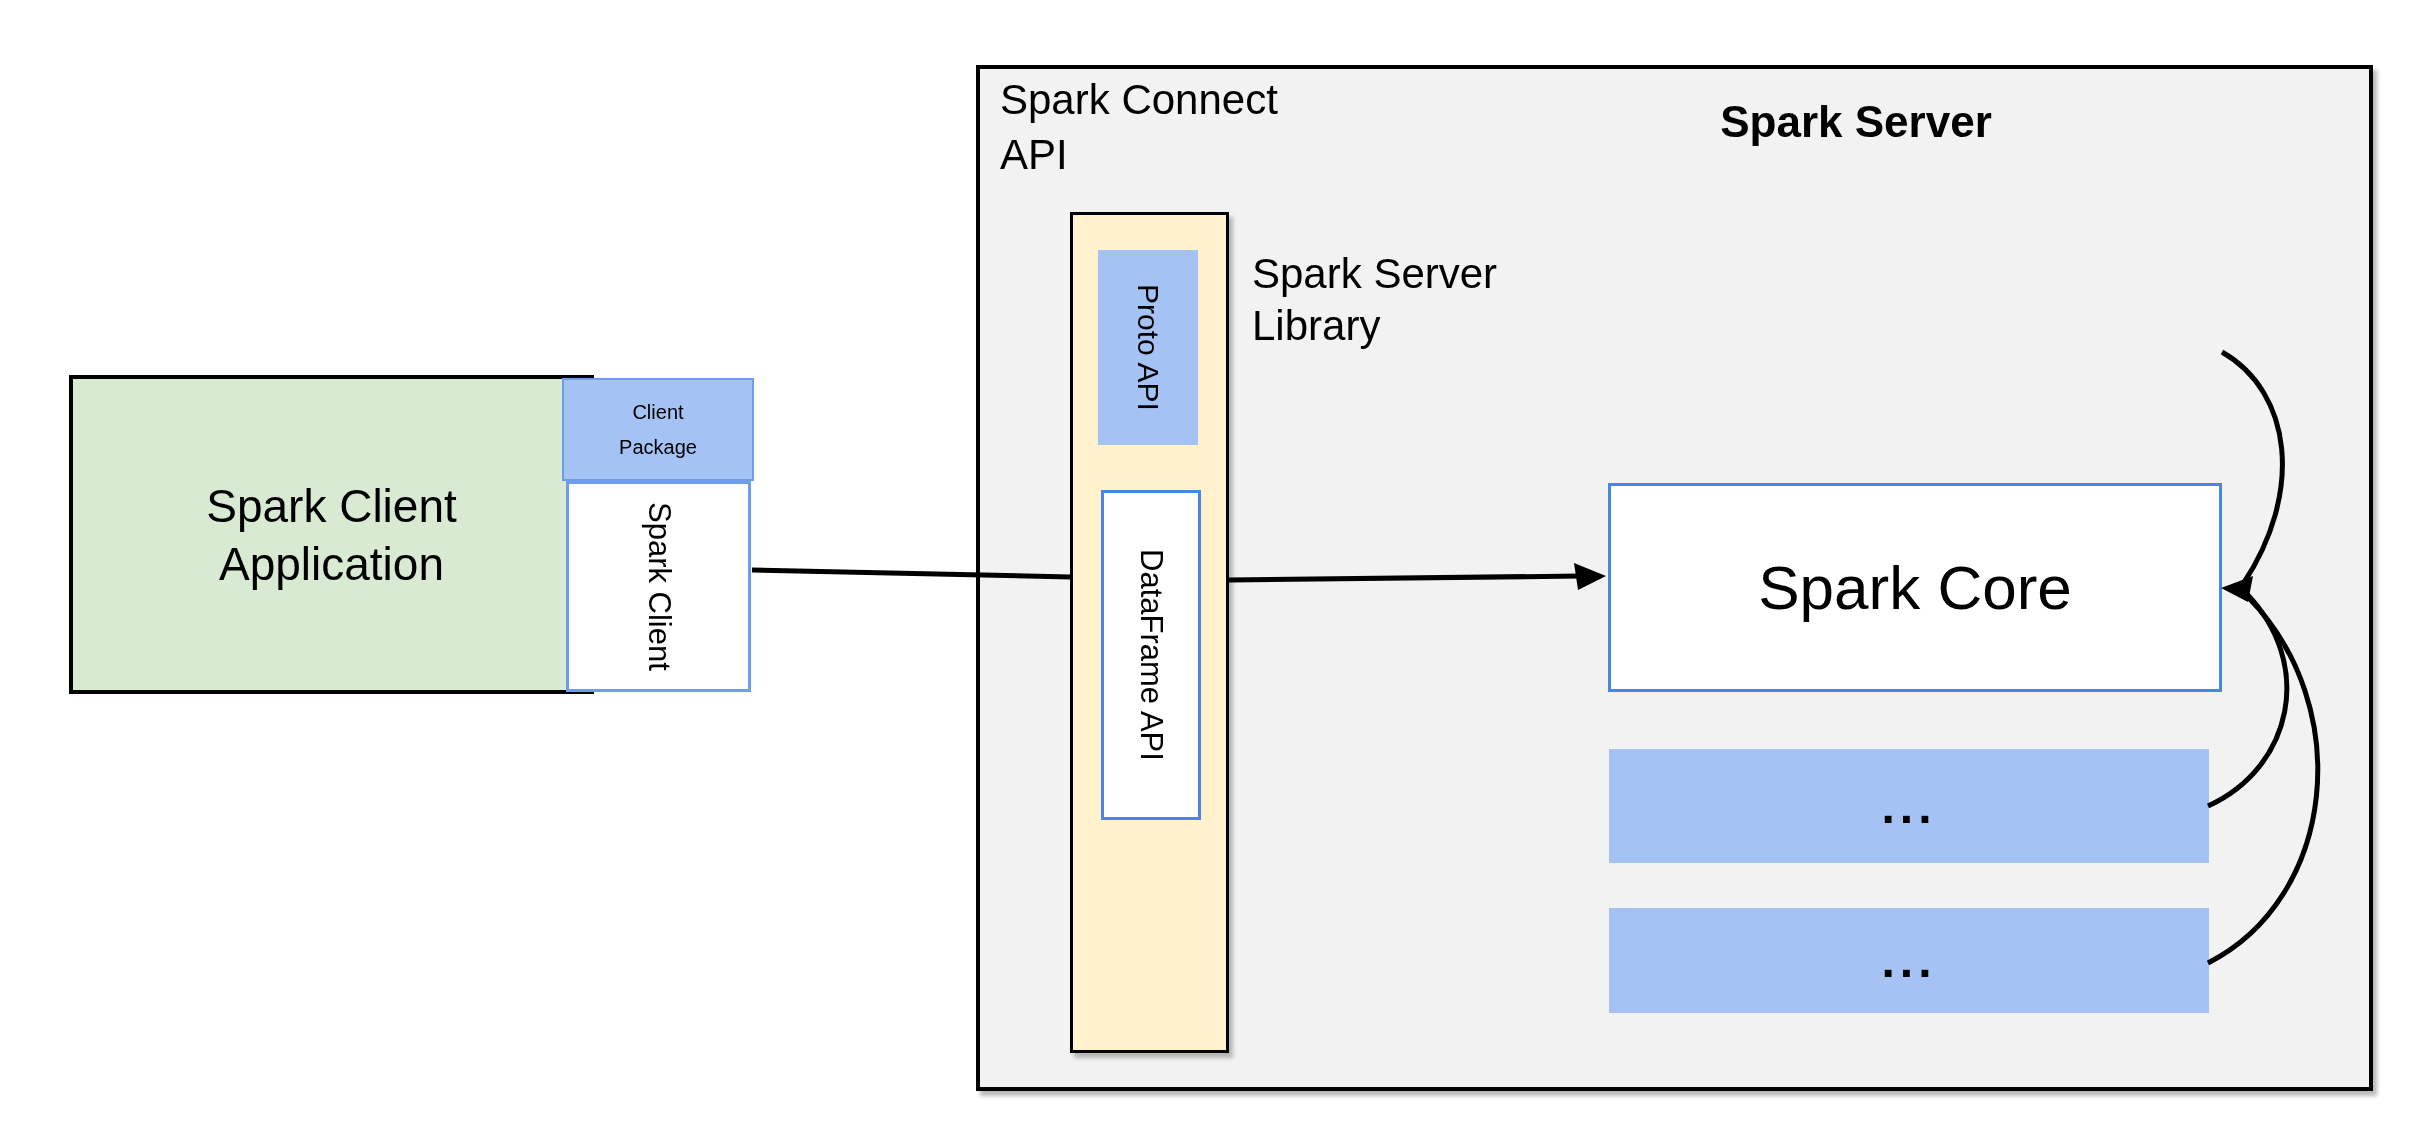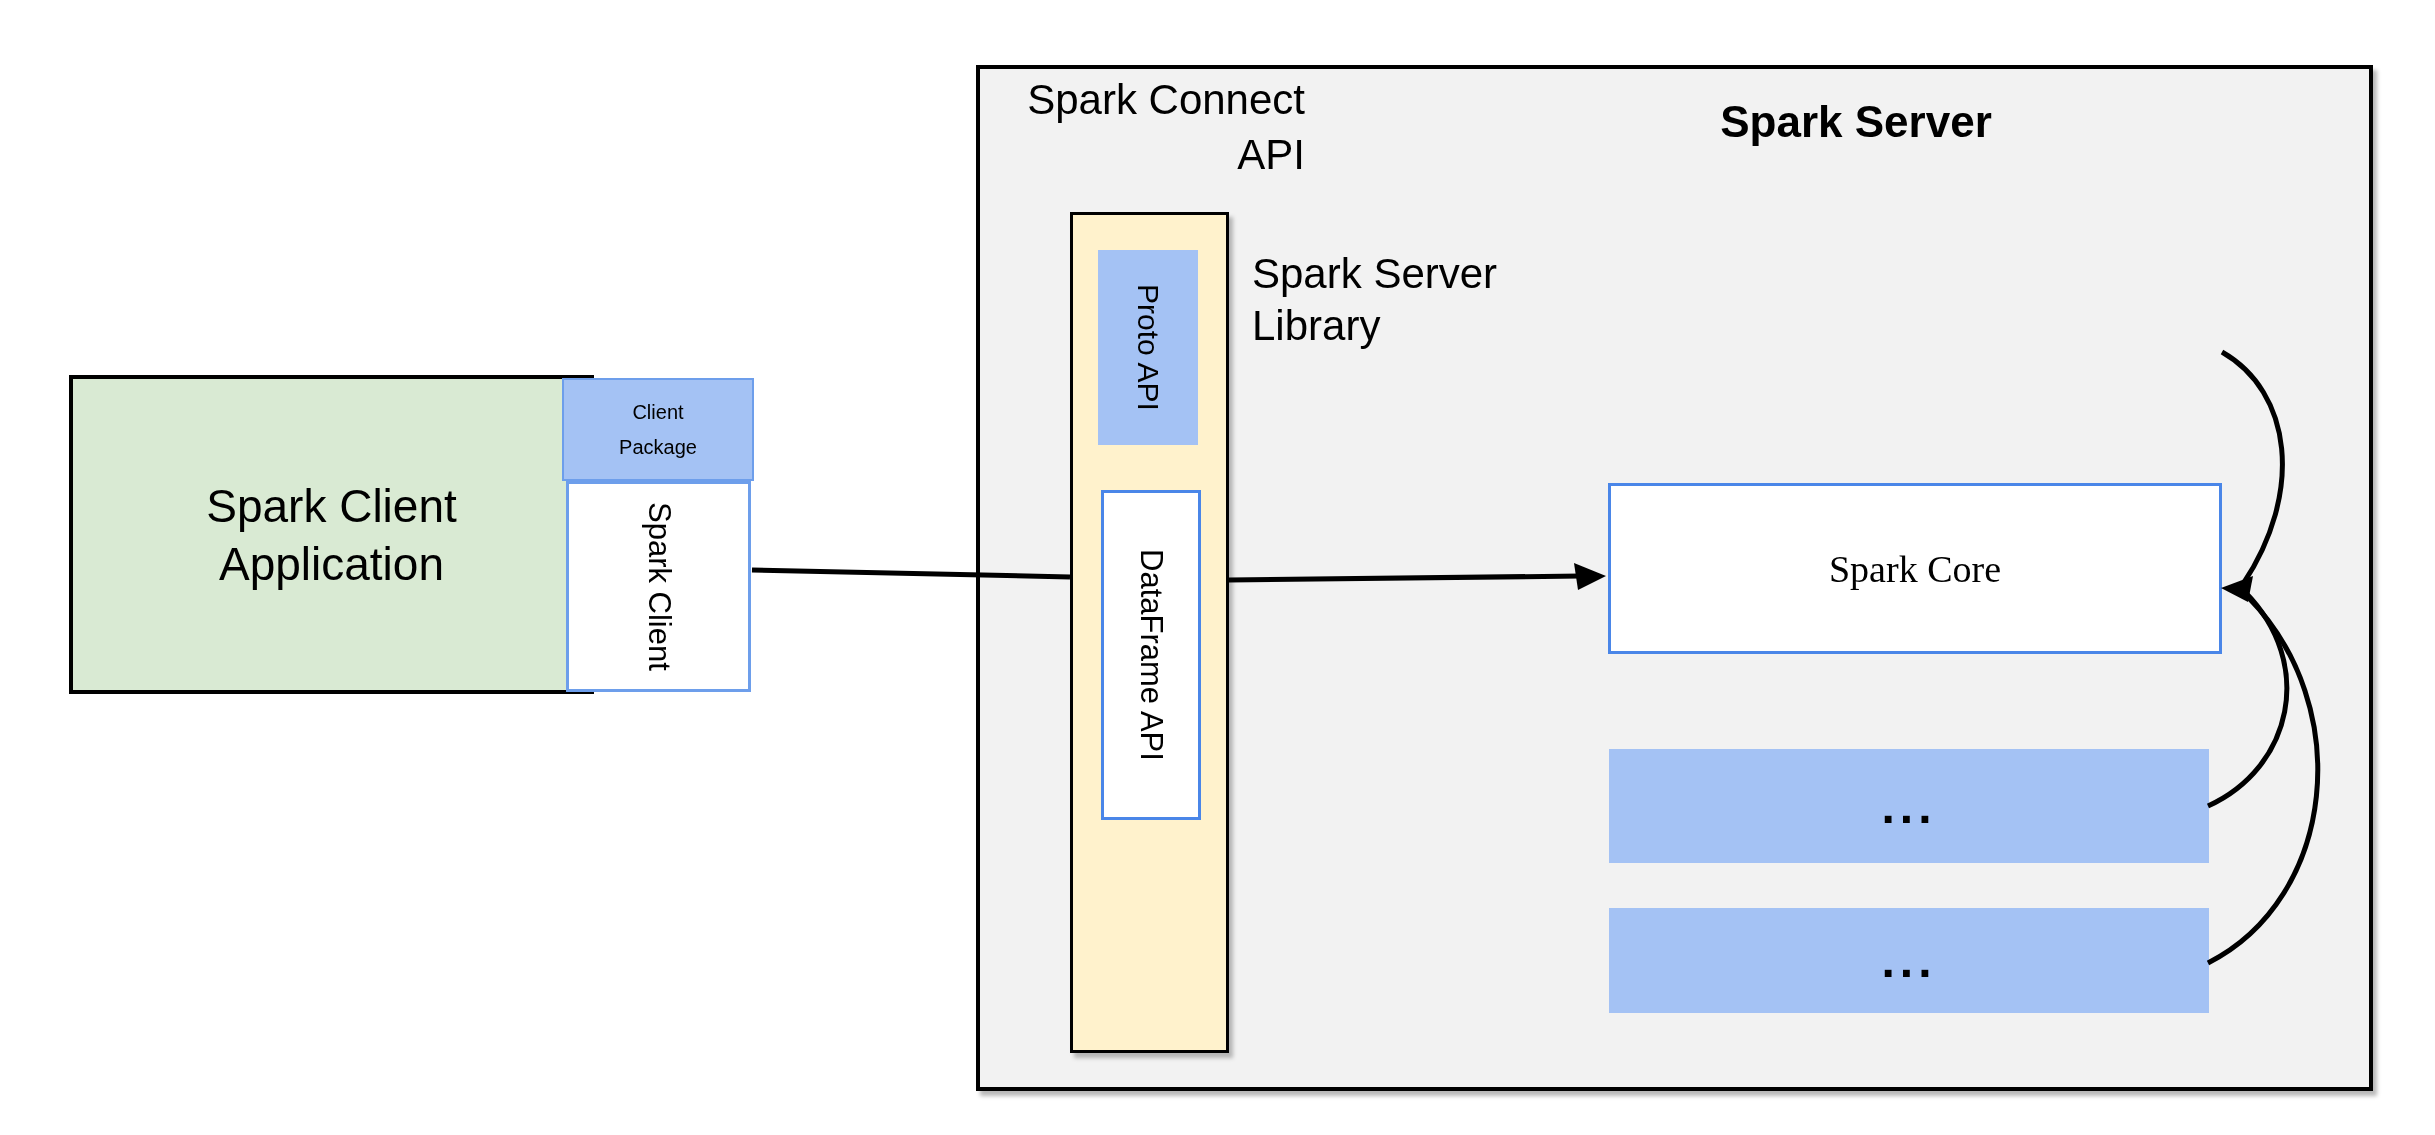--- a/index.html
+++ b/index.html
@@ -12,38 +12,38 @@
   body{background:var(--background);font-family:"Liberation Sans",sans-serif;color:var(--text);}
   .canvas{position:relative;width:2435px;height:1135px;background:var(--background);overflow:hidden;}
   .abs{position:absolute;box-sizing:border-box;}
   .center-flex{display:flex;align-items:center;justify-content:center;text-align:center;}
   .pre{white-space:pre-line;}
 
   
   .outer-box{left:976px;top:65px;width:1397px;height:1026px;background:var(--panel-gray);
     border:4px solid var(--panel-border);box-shadow:4px 5px 4px rgba(0,0,0,0.28);}
 
-  .connect-api-label{left:1000px;top:72px;width:305px;font-size:42px;line-height:55px;text-align:right;}
+  .connect-api-label{left:1000px;top:72px;width:305px;font-size:42px;line-height:55px;text-align:left;}
   .spark-server-title{left:1706px;top:96px;width:300px;font-size:44px;line-height:52px;font-weight:bold;text-align:center;}
 
   
   .tan-box{left:1070px;top:212px;width:159px;height:841px;background:var(--tan-fill);
     border:3px solid var(--panel-border);box-shadow:4px 5px 4px rgba(0,0,0,0.25);}
   .proto-box{left:1098px;top:250px;width:100px;height:195px;background:var(--blue-fill);}
   .dataframe-box{left:1101px;top:490px;width:100px;height:330px;background:#ffffff;border:3px solid var(--blue-border);}
   .vtext{writing-mode:vertical-rl;text-orientation:sideways;}
   .proto-box .vtext{font-size:30px;}
   .dataframe-box .vtext{font-size:31px;}
 
   .server-library-label{left:1252px;top:248px;width:330px;font-size:42px;line-height:52px;text-align:left;}
 
   
   .clp-box{left:1609px;top:277px;width:613px;height:152px;background:var(--blue-fill);font-size:44px;}
-  .spark-core-box{left:1608px;top:483px;width:614px;height:171px;background:#ffffff;
-    border:3px solid var(--blue-border);font-size:38px;font-family:Liberation Serif, serif;}
+  .spark-core-box{left:1608px;top:483px;width:614px;height:209px;background:#ffffff;
+    border:3px solid var(--blue-border);font-size:62px;}
   .slot-box{left:1609px;width:600px;background:var(--blue-fill);font-size:48px;font-weight:600;letter-spacing:5px;}
   .slot-1{top:749px;height:114px;}
   .slot-2{top:908px;height:105px;}
 
   
   .green-box{left:69px;top:375px;width:525px;height:319px;background:var(--green-fill);
     border:4px solid var(--panel-border);font-size:46px;line-height:58px;}
   .client-package-box{left:562px;top:378px;width:192px;height:103px;background:var(--blue-fill);
     border:2px solid var(--client-blue-border);font-size:20px;line-height:35px;}
   .spark-client-box{left:566px;top:481px;width:185px;height:211px;background:#ffffff;

